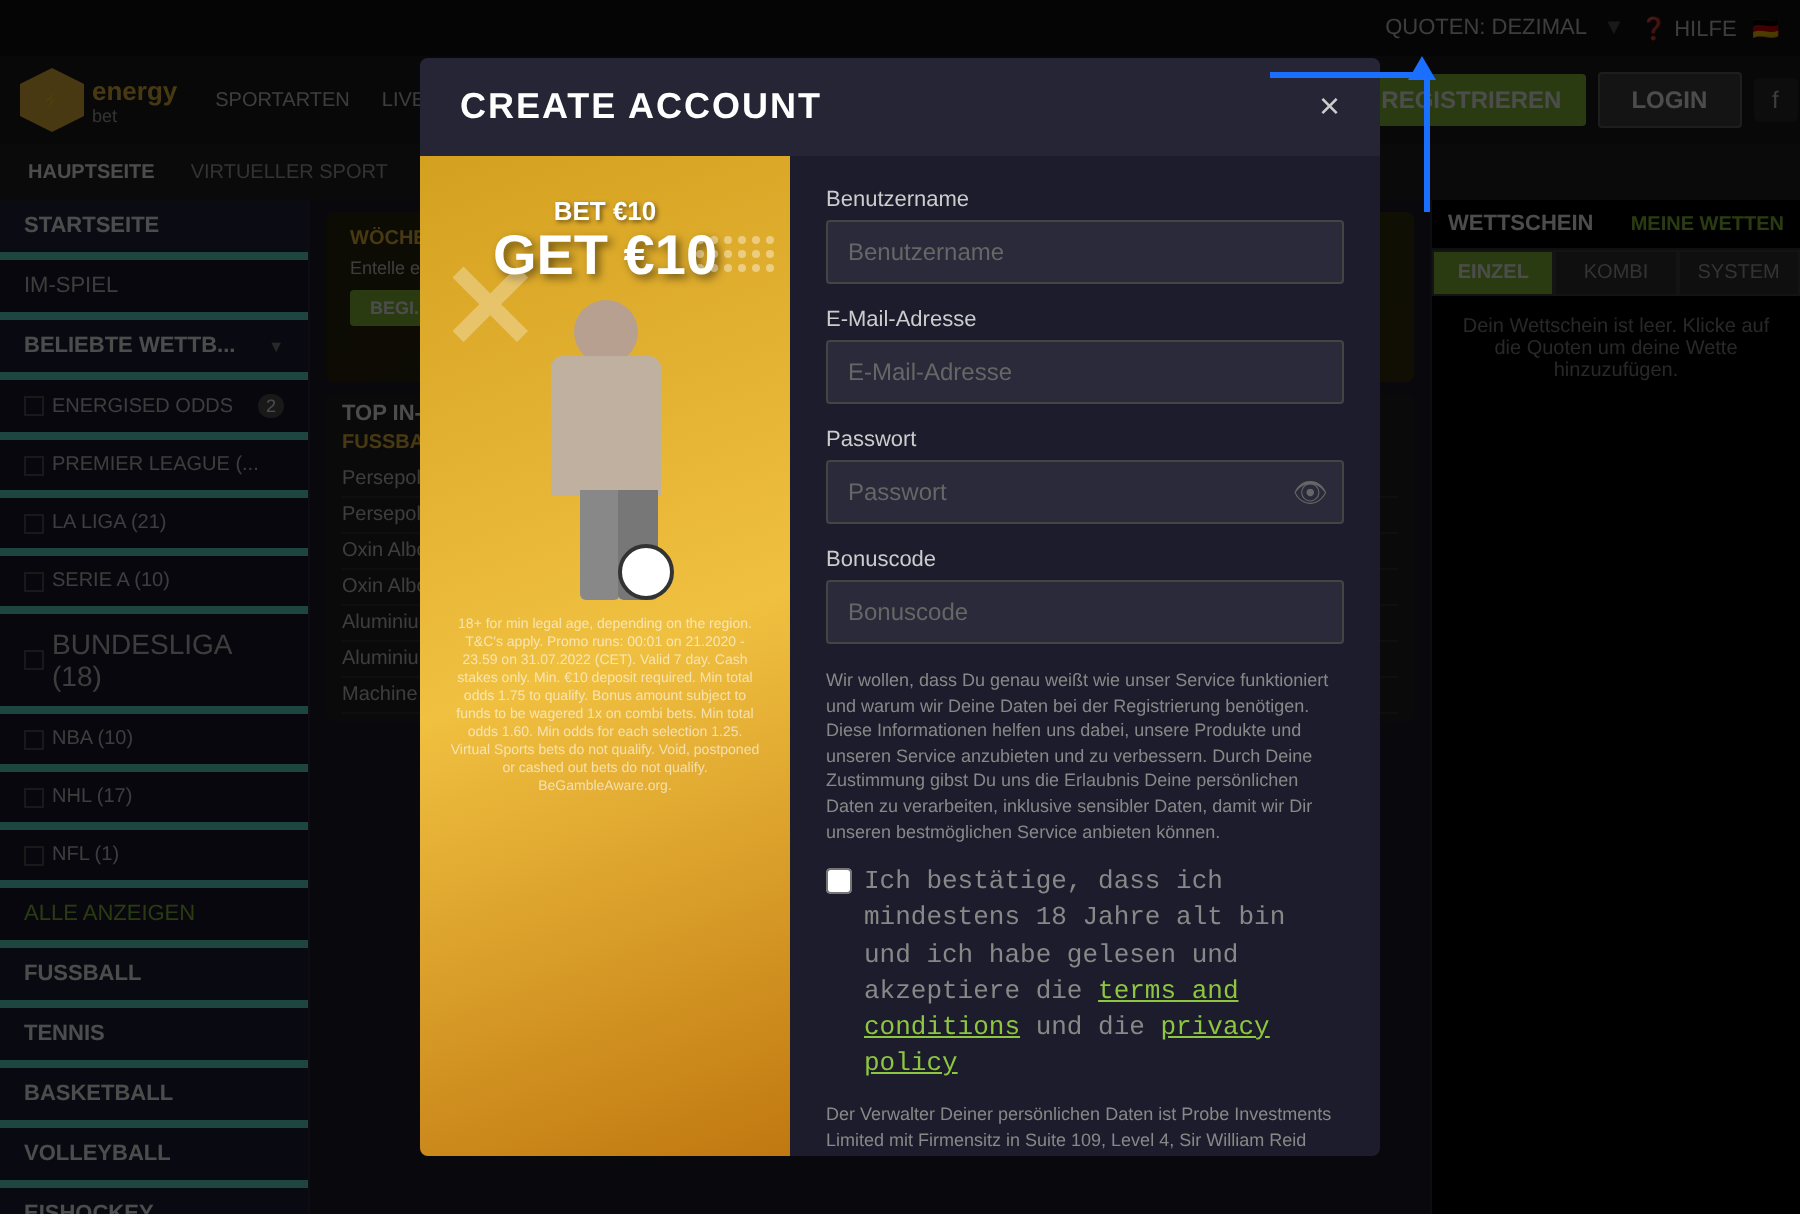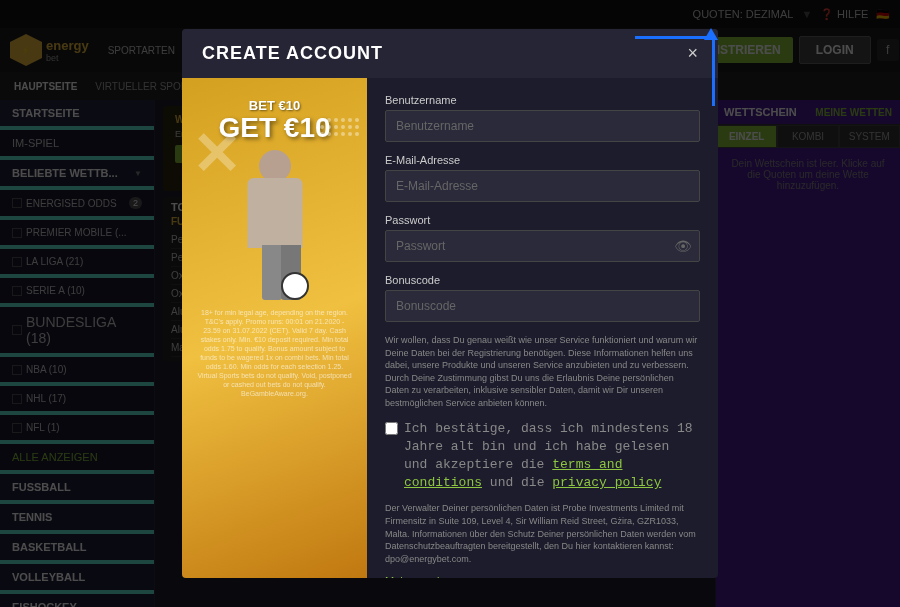--- a/index.html
+++ b/index.html
@@ -114,21 +114,21 @@
       background: #1e1e2e;
       overflow: hidden;
       position: relative;
     }
     .table-row-item { display: flex; align-items: center; justify-content: space-between; padding: 3px 0; border-bottom: 1px solid #333; }
     .table-row-item span { color: #ccc; font-size: 10px; }
 
     
     .right-panel {
       width: 185px;
-      background: #4c1d95;
+      background: #000000;
       border-left: 1px solid #2a2a3e;
       flex-shrink: 0;
     }
     .wett-header { display: flex; justify-content: space-between; align-items: center; padding: 6px 8px; border-bottom: 1px solid #333; }
     .wett-header span { color: #fff; font-size: 11px; font-weight: bold; }
     .wett-content { padding: 10px 8px; color: #888; font-size: 10px; text-align: center; }
     .einzel-tabs { display: flex; }
     .einzel-tab { flex: 1; padding: 5px 0; text-align: center; font-size: 10px; color: #aaa; background: #333; cursor: pointer; border: 1px solid #444; }
     .einzel-tab.active { background: #8dc63f; color: #fff; font-weight: bold; }
 
@@ -139,21 +139,21 @@
       background: rgba(0,0,0,0.7);
       display: flex;
       align-items: center;
       justify-content: center;
       z-index: 100;
     }
 
     
     .modal {
       background: #1c1c2c;
-      width: 536px;
+      width: 480px;
       border-radius: 4px;
       overflow: hidden;
       position: relative;
       max-height: 560px;
     }
     .modal-header {
       background: #252535;
       padding: 14px 20px;
       display: flex;
       align-items: center;
@@ -275,21 +275,21 @@
     <div class="sidebar-item active">STARTSEITE</div>
     <div class="sidebar-item">IM-SPIEL</div>
     <div class="sidebar-item section-header has-arrow">BELIEBTE WETTB...</div>
     <div class="sidebar-item">
       <span class="sidebar-check"></span>
       <span style="font-size:10px;color:#ccc;">ENERGISED ODDS</span>
       <span class="sidebar-badge">2</span>
     </div>
     <div class="sidebar-item">
       <span class="sidebar-check"></span>
-      <span style="font-size:10px;color:#ccc;">PREMIER MOBILE (...</span>
+      <span style="font-size:10px;color:#ccc;">PREMIER LEAGUE (...</span>
     </div>
     <div class="sidebar-item">
       <span class="sidebar-check"></span>
       <span style="font-size:10px;color:#ccc;">LA LIGA (21)</span>
     </div>
     <div class="sidebar-item">
       <span class="sidebar-check"></span>
       <span style="font-size:10px;color:#ccc;">SERIE A (10)</span>
     </div>
     <div class="sidebar-item">

